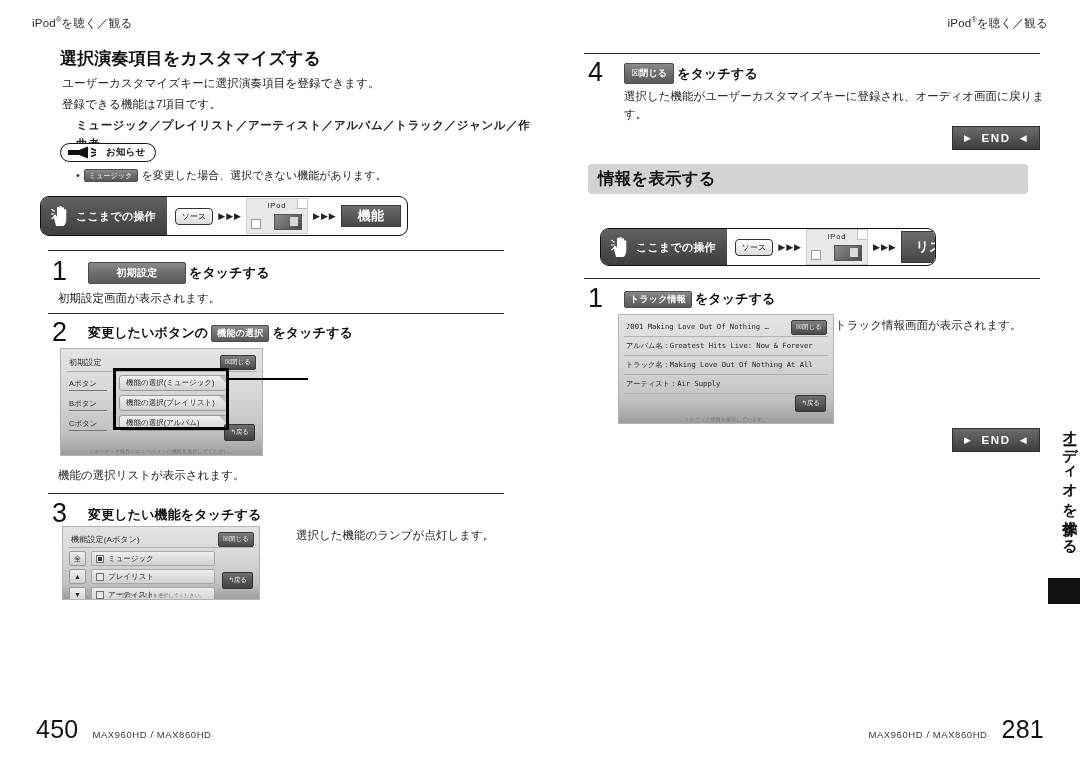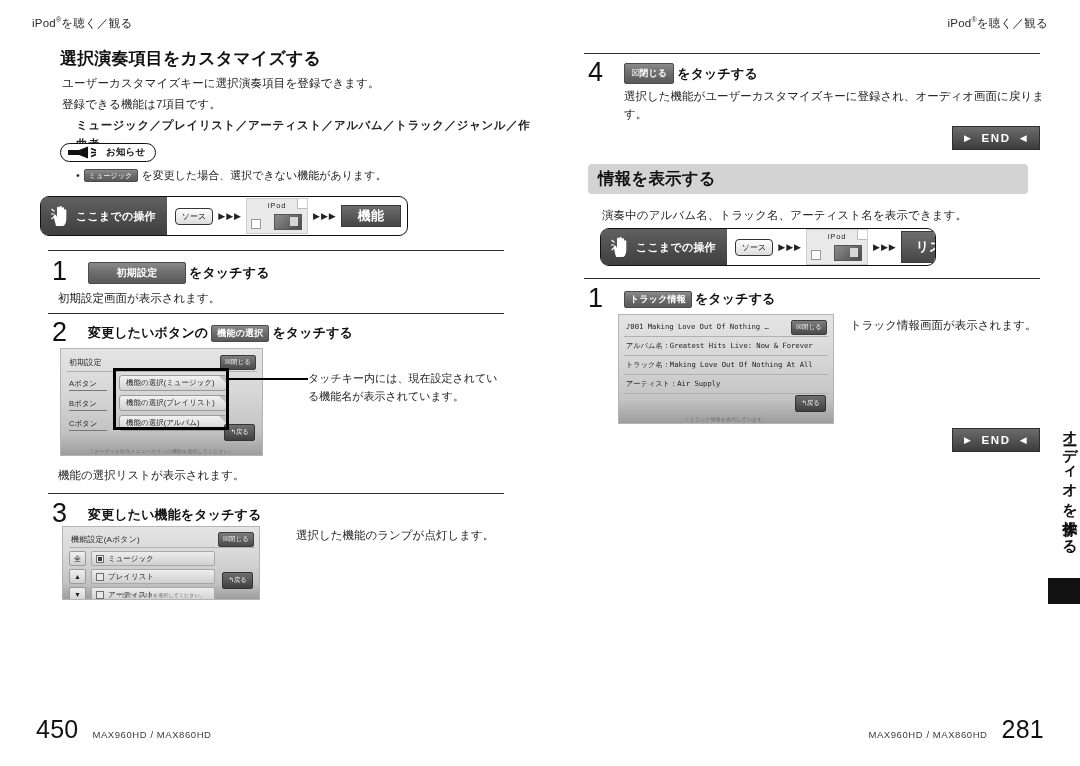--- a/index.html
+++ b/index.html
@@ -272,21 +272,20 @@
 
       <div class="lbl-left" style="left:8px;top:70px;">Cボタン</div>
       <div class="underline" style="left:8px;top:81px;width:38px;"></div>
       <div class="btnkey folded" style="left:58px;top:66px;width:108px;height:16px;">機能の選択(アルバム)</div>
 
       <div class="back-btn" style="right:7px;bottom:14px;">↰<span>戻る</span></div>
       <div class="hint">！オーディオ操作メニューボタンの機能を選択してください。</div>
     </div>
     <div class="hl-frame" style="left:113px;top:368px;width:116px;height:62px;"></div>
     <div class="leader" style="left:229px;top:378px;width:79px;"></div>
-    <div class="leader-note" style="left:308px;top:370px;width:200px;">タッチキー内には、現在設定されている機能名が表示されています。</div>
     <div class="stepbody" style="left:58px;top:466px;">機能の選択リストが表示されます。</div>
 
     <div class="rule" style="left:48px;top:493px;width:456px;"></div>
     <div class="stepnum" style="left:52px;top:500px;">3</div>
     <div class="stephead" style="left:88px;top:506px;">変更したい機能をタッチする</div>
 
     <div class="screen" style="left:62px;top:526px;width:198px;height:74px;">
       <div class="title" style="left:8px;top:7px;">機能設定(Aボタン)</div>
       <div class="hairline" style="left:6px;top:20px;width:186px;"></div>
       <div class="close-btn" style="right:5px;top:5px;">☒<span>閉じる</span></div>
@@ -344,21 +343,20 @@
 
     <div class="endbadge" style="left:412px;top:126px;">
       <span class="tri">▶</span>
       <span>END</span>
       <span class="tri">◀</span>
     </div>
 
     <div class="sec-bar" style="left:48px;top:164px;width:440px;height:30px;">
       <span>情報を表示する</span>
     </div>
-    <div class="body-txt" style="left:62px;top:206px;">演奏中のアルバム名、トラック名、アーティスト名を表示できます。</div>
 
     <div class="flowbar" style="left:60px;top:228px;width:336px;height:38px;">
       <div class="leadin">
         <svg width="19" height="22" viewBox="0 0 19 22">
           <path d="M6 21 L4 13 C3 10 4.5 9 6 10 L7 12 L7 3 C7 1.4 9.4 1.4 9.4 3 L9.4 9.5 L9.4 2 C9.4 0.5 11.8 0.5 11.8 2 L11.8 9.5 L11.8 3.4 C11.8 2 14.1 2 14.1 3.4 L14.1 9.8 L14.1 5.2 C14.1 3.9 16.3 3.9 16.3 5.2 L16.3 14 C16.3 18 14.5 21 13 21 Z" fill="#fff"></path>
           <path d="M1.5 4 L4.5 6.5 M1 9 L4.5 9 M1.5 14 L4.5 11.5" stroke="#fff" stroke-width="1.2" fill="none"></path>
         </svg>
         <span class="ftxt">ここまでの操作</span>
       </div>
       <div class="steps">
@@ -406,21 +404,21 @@
       <div class="hairline" style="left:5px;top:59px;width:204px;"></div>
 
       <div class="infoline" style="left:7px;top:64px;">
         <span>アーティスト</span><span>：</span><span>Air Supply</span>
       </div>
       <div class="hairline" style="left:5px;top:78px;width:204px;"></div>
 
       <div class="back-btn" style="right:7px;bottom:11px;">↰<span>戻る</span></div>
       <div class="hint">！トラック情報を表示しています。</div>
     </div>
-    <div class="stepbody" style="left:310px;top:316px;text-align:right;">トラック情報画面が表示されます。</div>
+    <div class="stepbody" style="left:295px;top:316px;text-align:right;">トラック情報画面が表示されます。</div>
 
     <div class="endbadge" style="left:412px;top:428px;">
       <span class="tri">▶</span>
       <span>END</span>
       <span class="tri">◀</span>
     </div>
 
     <div class="thumb" style="top:420px;">オーディオを操作する</div>
     <div class="thumb-block" style="top:578px;width:32px;height:26px;"></div>
 

